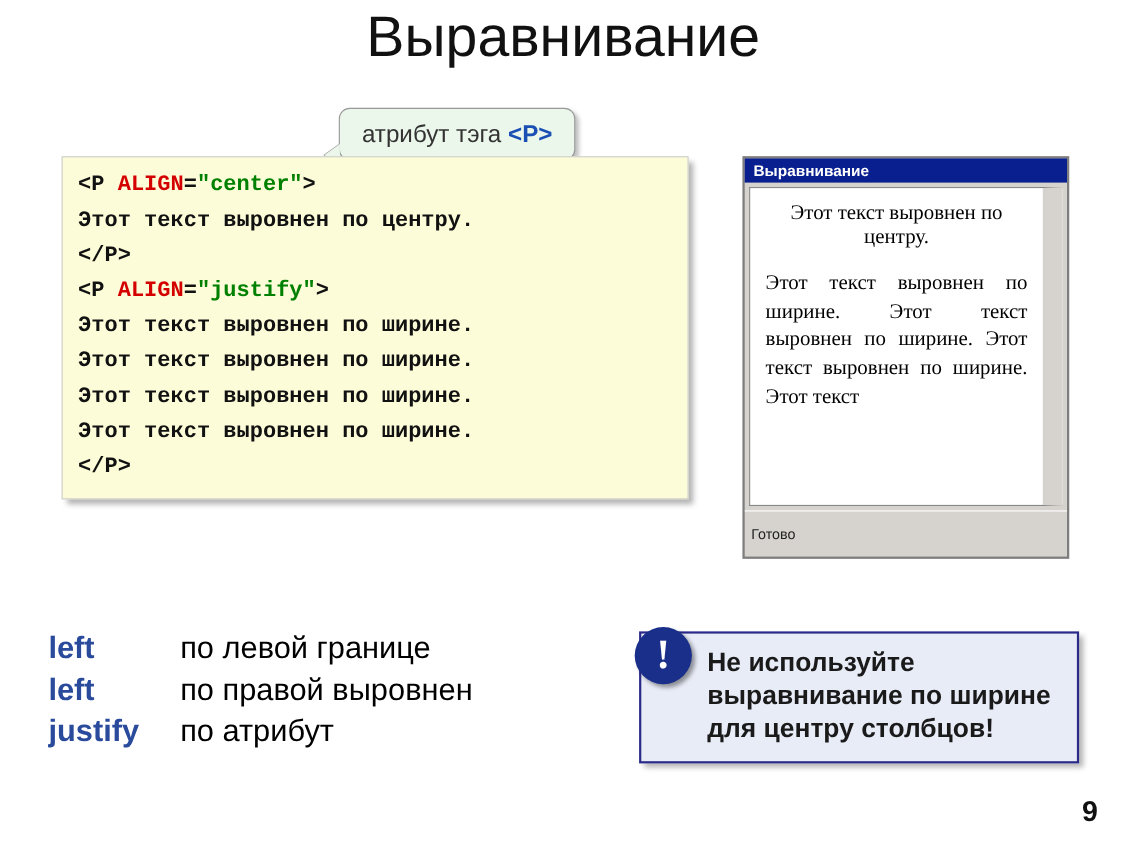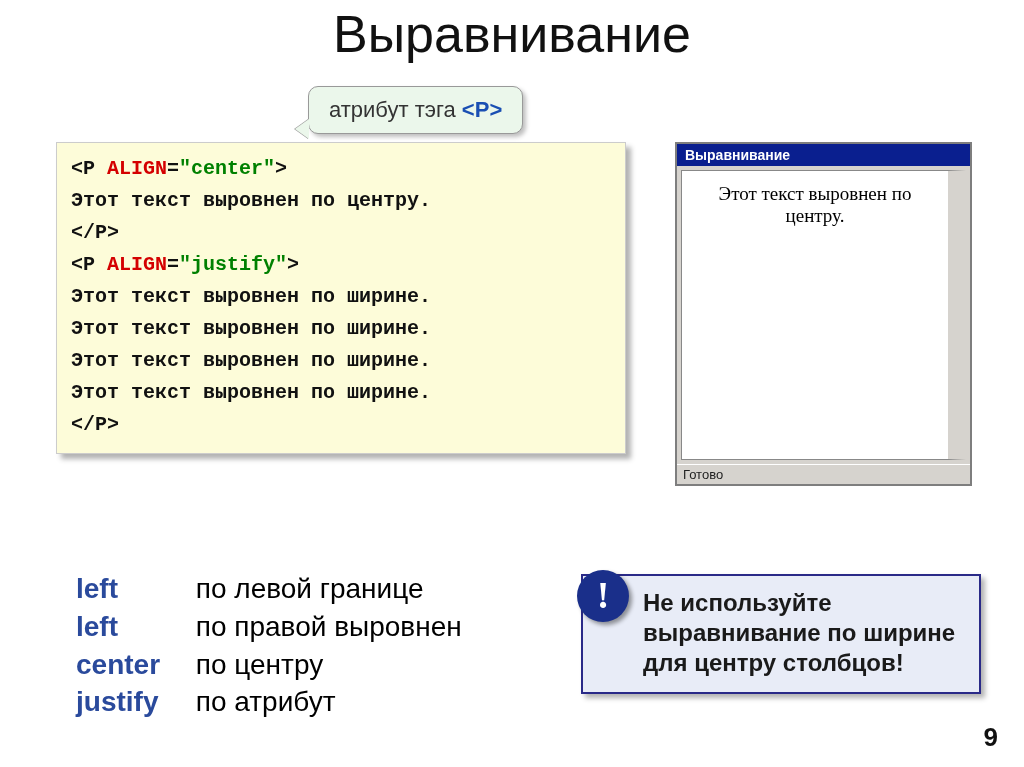--- a/index.html
+++ b/index.html
@@ -14,21 +14,21 @@
   }
   .slide-title {
     text-align: center;
     font-size: 52px;
     font-weight: normal;
     margin: 4px 0 8px 0;
     color: #111;
   }
   .callout {
     position: absolute;
-    top: 86px;
+    top: 98px;
     left: 308px;
     background: #EBF7EB;
     border: 1px solid #999;
     border-radius: 10px;
     padding: 10px 20px;
     font-size: 22px;
     color: #333;
     box-shadow: 3px 3px 4px rgba(0,0,0,0.25);
   }
   .callout .tag { color: #1A4FB3; font-weight: bold; }
@@ -98,27 +98,27 @@
     right: -17px; top: 0; bottom: 0;
     width: 16px;
     background: #d6d3ce;
     border-left: 1px solid #999;
   }
   .scroll-btn { width: 14px; height: 14px; background: #d6d3ce; border: 1px solid #fff; border-right-color: #555; border-bottom-color: #555; margin: 0 auto; }
   .scroll-thumb { width: 14px; height: 90px; margin: 2px auto; background: #d6d3ce; border: 1px solid #fff; border-right-color: #555; border-bottom-color: #555; }
   .browser-status {
     border-top: 1px solid #fff;
     font-size: 13px;
-    padding: 2px 6px;
+    padding: 13px 6px;
     color: #222;
   }
   .align-table {
     position: absolute;
     top: 570px;
-    left: 76px;
+    left: 44px;
     font-size: 28px;
     line-height: 1.35;
   }
   .align-table .kw { color: #2a4a9c; font-weight: bold; min-width: 112px; display: inline-block; }
   .warn-box {
     position: absolute;
     top: 574px;
     left: 581px;
     width: 400px;
     background: #E8ECF7;
@@ -173,33 +173,33 @@
   <div>Этот текст выровнен по ширине.</div>
   <div>Этот текст выровнен по ширине.</div>
   <div>&lt;/P&gt;</div>
 </div>
 
 <div class="browser">
   <div class="browser-title">Выравнивание</div>
   <div class="browser-body">
     <div class="browser-body-inner">
       <p class="center-p">Этот текст выровнен по центру.</p>
+      <p class="justify-p">Этот текст выровнен по ширине. Этот текст выровнен по ширине. Этот текст выровнен по ширине. Этот текст</p>
     </div>
     <div class="scrollbar">
       <div class="scroll-btn"></div>
       <div class="scroll-thumb"></div>
     </div>
   </div>
   <div class="browser-status">Готово</div>
 </div>
 
 <div class="align-table">
   <div><span class="kw">left</span> <span>по левой границе</span></div>
   <div><span class="kw">left</span> <span>по правой выровнен</span></div>
-  <div><span class="kw">center</span> <span>по центру</span></div>
   <div><span class="kw">justify</span> <span>по атрибут</span></div>
 </div>
 
 <div class="warn-box">
   <div class="warn-badge">!</div>
   <span>Не используйте выравнивание по ширине для центру столбцов!</span>
 </div>
 
 <div class="page-num">9</div>
 

